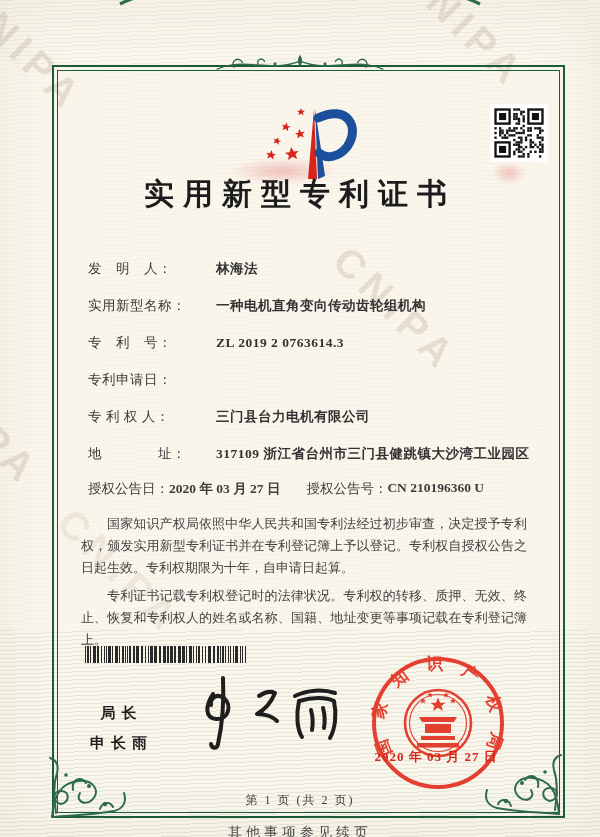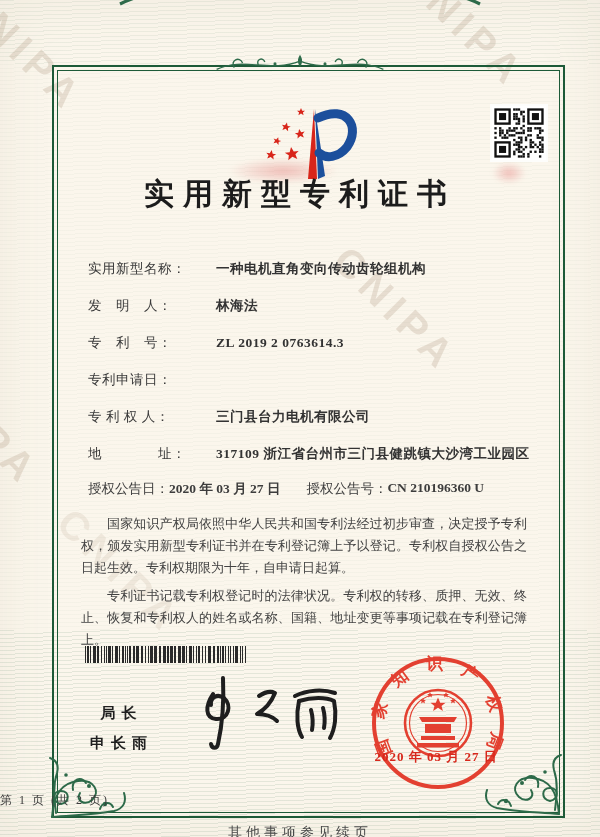--- a/index.html
+++ b/index.html
@@ -46,21 +46,21 @@
   .barcode{position:absolute;left:85px;top:646px;line-height:0;}
   
   .signer{position:absolute;left:90px;top:698px;font-size:15px;font-weight:bold;
     color:#1f1f1f;letter-spacing:6px;line-height:30px;text-align:center;}
   .signature{position:absolute;left:183px;top:672px;}
   
   .seal{position:absolute;left:368px;top:653px;opacity:.93;}
   .seal-date{position:absolute;left:360px;top:748px;width:152px;text-align:center;
     font-size:13px;font-weight:bold;color:#d7281c;letter-spacing:1px;}
   
-  .pagenum{position:absolute;left:0;top:792px;width:600px;
+  .pagenum{position:absolute;left:0;top:792px;width:600px;text-align:center;
     font-size:12px;color:#3c3c3c;letter-spacing:2px;}
   .contnote{position:absolute;left:0;top:824px;width:600px;text-align:center;
     font-size:14px;color:#4a4a4a;letter-spacing:4px;}
   
   .bleed{position:absolute;background:radial-gradient(closest-side,rgba(220,90,90,.35),transparent);
     filter:blur(2px);pointer-events:none;}
 </style>
 </head>
 <body>
 
@@ -278,26 +278,26 @@
       <rect x="39.913043478260875" y="7.043478260869566" width="7.043478260869566" height="7.043478260869566" fill="#111"></rect>
       <rect x="2.347826086956522" y="35.21739130434783" width="16.434782608695652" height="16.434782608695652" fill="#111"></rect>
       <rect x="4.695652173913044" y="37.56521739130435" width="11.73913043478261" height="11.73913043478261" fill="#fff"></rect>
       <rect x="7.043478260869566" y="39.913043478260875" width="7.043478260869566" height="7.043478260869566" fill="#111"></rect>
     </svg>
 
   <div class="title">实用新型专利证书</div>
 
   <div class="fields">
     <div class="frow">
+      <span class="flabel">发　明　人：</span>
+      <span class="fvalue">林海法</span>
+    </div>
+    <div class="frow">
       <span class="flabel">实用新型名称：</span>
       <span class="fvalue">一种电机直角变向传动齿轮组机构</span>
-    </div>
-    <div class="frow">
-      <span class="flabel">发　明　人：</span>
-      <span class="fvalue">林海法</span>
     </div>
     <div class="frow">
       <span class="flabel">专　利　号：</span>
       <span class="fvalue">ZL 2019 2 0763614.3</span>
     </div>
     <div class="frow">
       <span class="flabel">专利申请日：</span>
     </div>
     <div class="frow">
       <span class="flabel">专 利 权 人：</span>

